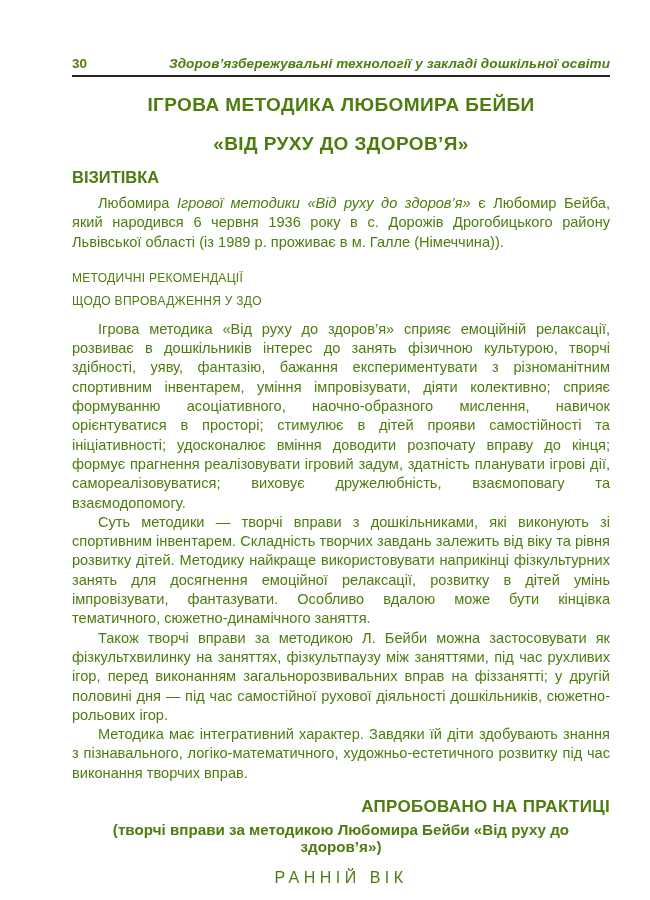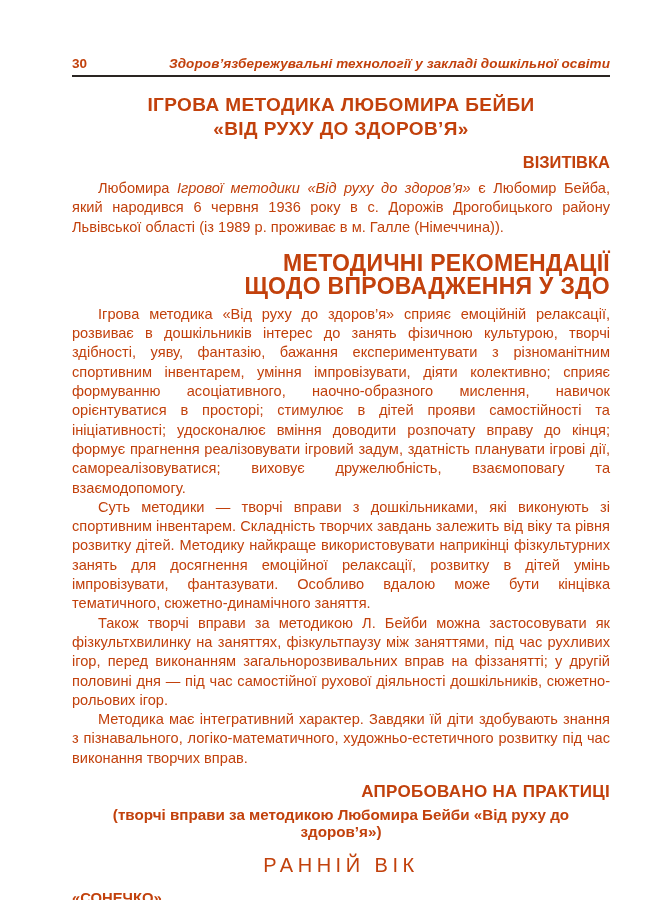--- a/index.html
+++ b/index.html
@@ -4,21 +4,21 @@
 <style>
   html, body { margin: 0; padding: 0; }
   body { background: #ffffff; }
   .page {
     position: relative;
     width: 650px;
     height: 900px;
     background: #ffffff;
     overflow: hidden;
     font-family: "Liberation Sans", "DejaVu Sans", sans-serif;
-    color: #c2410c;
+    color: #4d7c0f;
     box-sizing: border-box;
     padding: 56px 40px 0 72px;
   }
   .pagehead {
     display: flex;
     justify-content: space-between;
     align-items: flex-end;
     border-bottom: 2px solid #2a2522;
     padding-bottom: 4px;
   }
@@ -33,59 +33,59 @@
     letter-spacing: 0.1px;
   }
   .title {
     text-align: center;
     font-size: 19px;
     font-weight: 700;
     line-height: 23.5px;
     letter-spacing: 0.4px;
     margin: 16px 0 0 0;
   }
-  .title span { display: block; }
+  .title span { display: block; margin-top: 15px; }
   .h-viz {
-    text-align: right;
+    text-align: left;
     font-size: 16.5px;
     font-weight: 700;
     margin: 13px 0 7px 0;
   }
   .body-p {
     font-size: 14.6px;
     line-height: 19.3px;
     text-align: justify;
     text-indent: 26px;
     margin: 0;
   }
   .h-method {
-    text-align: right;
-    font-size: 23px;
-    font-weight: 700;
+    text-align: left;
+    font-size: 12px;
+    font-weight: 400;
     line-height: 23px;
     margin: 15px 0 7px 0;
     letter-spacing: 0.3px;
   }
   .h-method span { display: block; }
   .h-aprob {
     text-align: right;
     font-size: 17px;
     font-weight: 700;
     margin: 14px 0 0 0;
     letter-spacing: 0.3px;
   }
   .subtitle {
     text-align: center;
     font-size: 15.2px;
     font-weight: 700;
     margin: 4px 0 0 0;
   }
   .age {
     text-align: center;
-    font-size: 20px;
+    font-size: 16px;
     font-weight: 400;
     letter-spacing: 4.5px;
     margin: 14px 0 0 0;
   }
   .exercise {
     text-align: left;
     font-size: 14.8px;
     font-weight: 700;
     margin: 13px 0 6px 0;
   }

